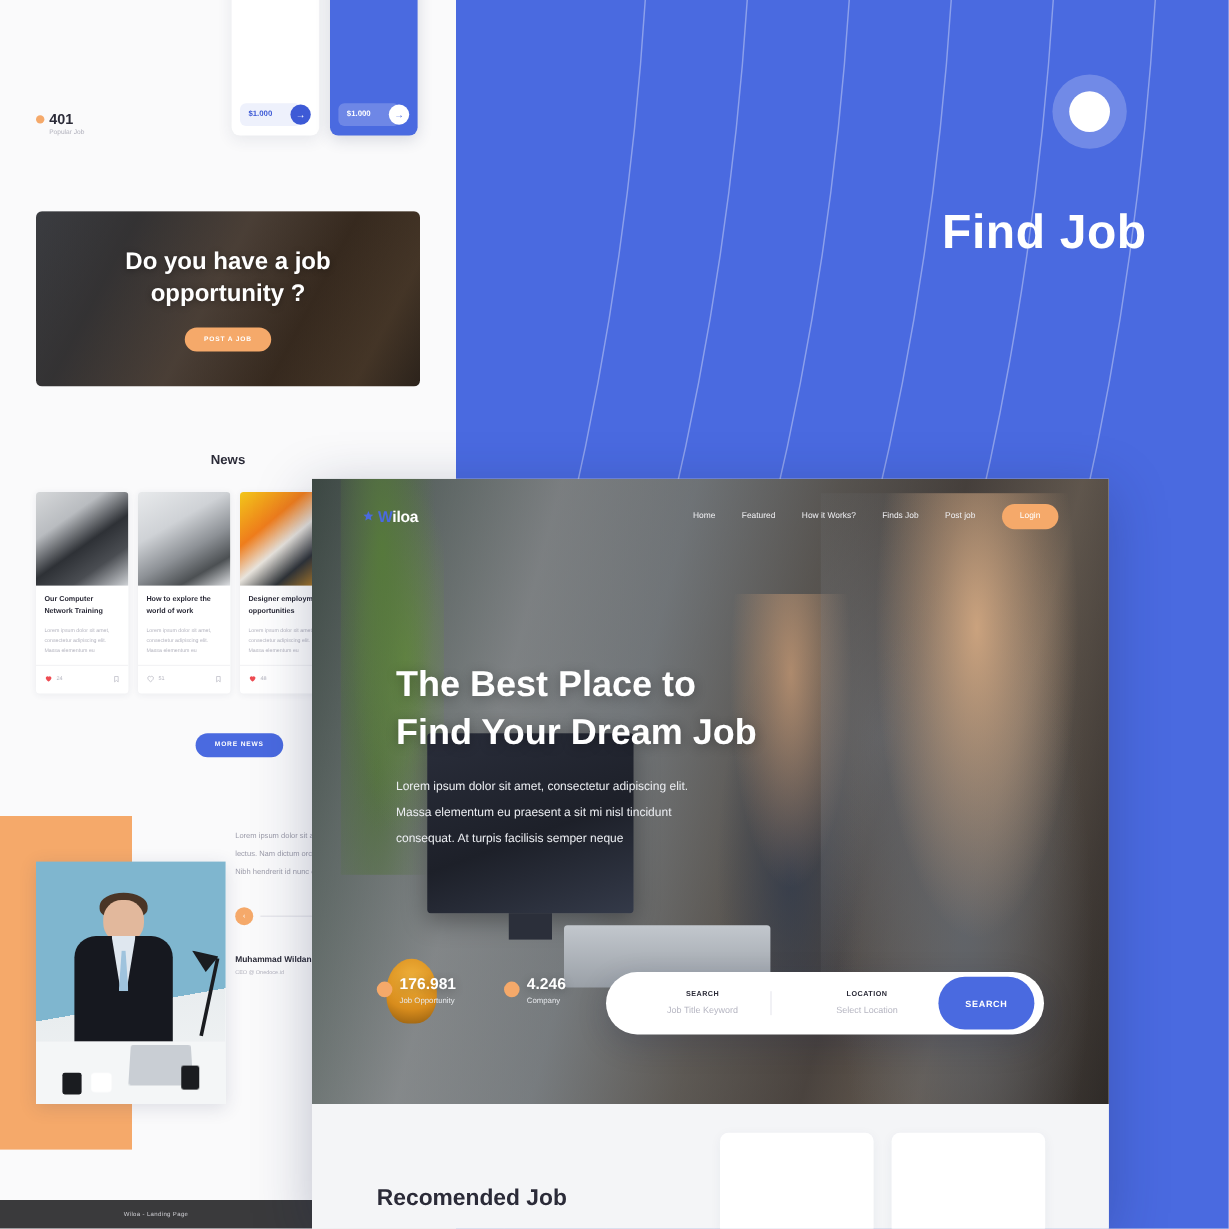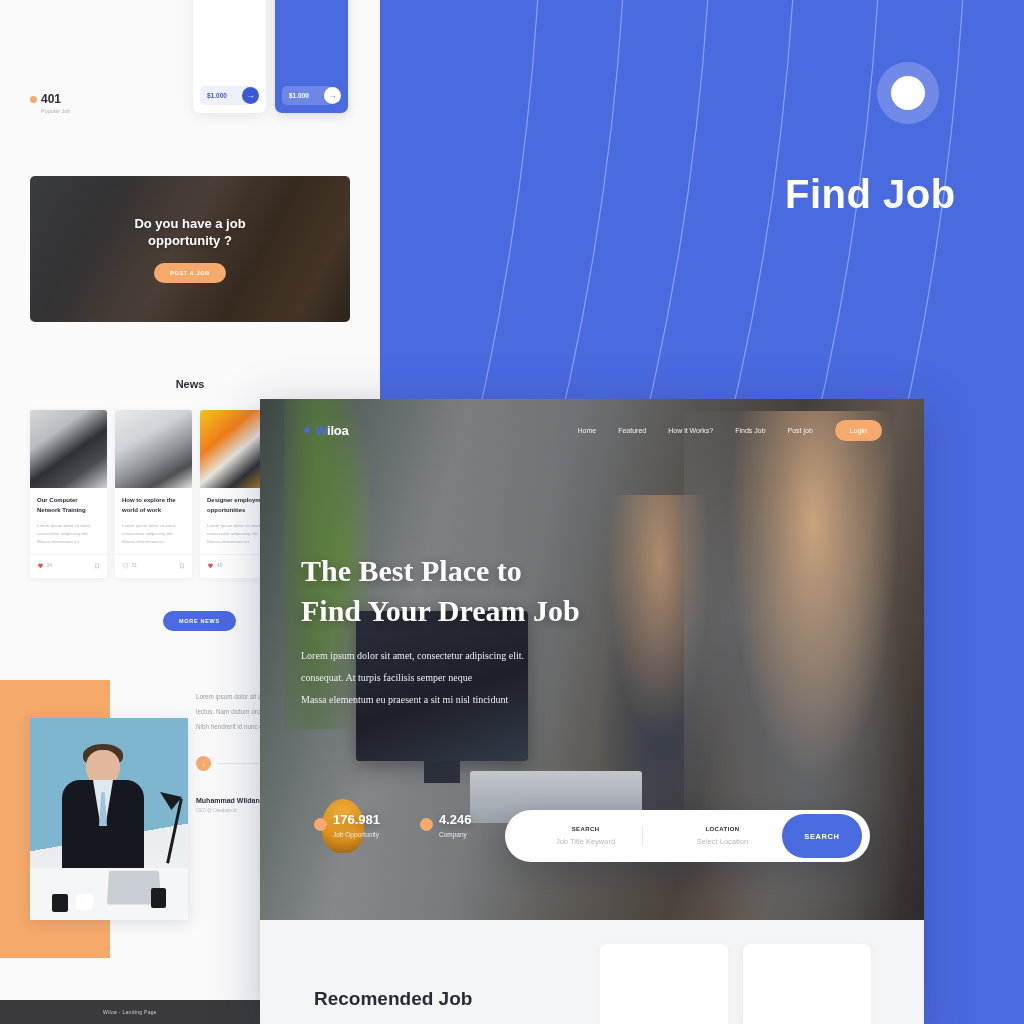--- a/index.html
+++ b/index.html
@@ -87,21 +87,21 @@
   
   .cta-banner {
     position: absolute; left: 30px; top: 176px; width: 320px; height: 146px;
     border-radius: 5px; overflow: hidden;
     background:
       linear-gradient(rgba(30,28,30,.52), rgba(30,28,30,.52)),
       linear-gradient(118deg, #5a5f66 0%, #4b4a4a 22%, #7a6450 46%, #51381f 68%, #6d5030 86%, #3b2a18 100%);
     display: flex; flex-direction: column; align-items: center; justify-content: center;
   }
   .cta-h {
-    color: #fff; font-size: 13px; font-weight: 700; line-height: 1.33;
+    color: #fff; font-size: 20px; font-weight: 700; line-height: 1.33;
     text-align: left; text-shadow: 0 1px 5px rgba(0,0,0,.35);
   }
   .cta-btn {
     margin-top: 14px; background: #f5a96a; color: #fff;
     border: none; border-radius: 13px; padding: 7px 16px;
     font-size: 5.5px; font-weight: 700; letter-spacing: .7px;
     font-family: inherit; cursor: pointer;
   }
 
   
@@ -226,21 +226,21 @@
   .logo-mark { width: 10px; height: 10px; }
   .logo-txt { font-size: 13px; font-weight: 700; color: #ffffff; letter-spacing: -.2px; }
   .logo-txt .hl { color: #4a6ae0; }
   .nav-links { margin-left: auto; display: flex; align-items: center; gap: 22px; }
   .nav-link { font-size: 7px; color: #f0f0f3; cursor: pointer; }
   .login-btn {
     background: #f5a96a; color: #fff; border: none; border-radius: 12px;
     padding: 7px 15px; font-size: 7px; font-family: inherit; cursor: pointer;
   }
 
-  .hero-copy { position: absolute; left: 41px; top: 152px; font-family: Liberation Serif, serif; }
+  .hero-copy { position: absolute; left: 70px; top: 152px; }
   .hero-h1 { font-size: 30px; font-weight: 700; color: #fff; line-height: 1.34; text-shadow: 0 2px 10px rgba(0,0,0,.3); }
   .hero-p { margin-top: 14px; font-size: 10px; color: #eceef2; line-height: 2.2; }
 
   .hero-stats { position: absolute; left: 54px; top: 414px; display: flex; gap: 40px; }
   .hstat { display: flex; align-items: flex-start; gap: 6px; }
   .hstat-dot { width: 13px; height: 13px; border-radius: 50%; background: #f5a96a; margin-top: 5px; }
   .hstat-num { font-size: 13px; font-weight: 700; color: #fff; line-height: 1; text-shadow: 0 2px 8px rgba(0,0,0,.3); }
   .hstat-lbl { margin-top: 5px; font-size: 6.5px; color: #e6e8ec; }
 
   .searchbar {
@@ -450,22 +450,22 @@
           <span class="nav-link">Post job</span>
           <button class="login-btn">Login</button>
         </div>
       </div>
 
       <div class="hero-copy">
         <div class="hero-h1">The Best Place to</div>
         <div class="hero-h1">Find Your Dream Job</div>
         <div class="hero-p">
           <div>Lorem ipsum dolor sit amet, consectetur adipiscing elit.</div>
+          <div>Massa elementum eu praesent a sit mi nisl tincidunt</div>
           <div>consequat. At turpis facilisis semper neque</div>
-          <div>Massa elementum eu praesent a sit mi nisl tincidunt</div>
         </div>
       </div>
 
       <div class="hero-stats">
         <div class="hstat">
           <span class="hstat-dot"></span>
           <div>
             <div class="hstat-num">176.981</div>
             <div class="hstat-lbl">Job Opportunity</div>
           </div>

